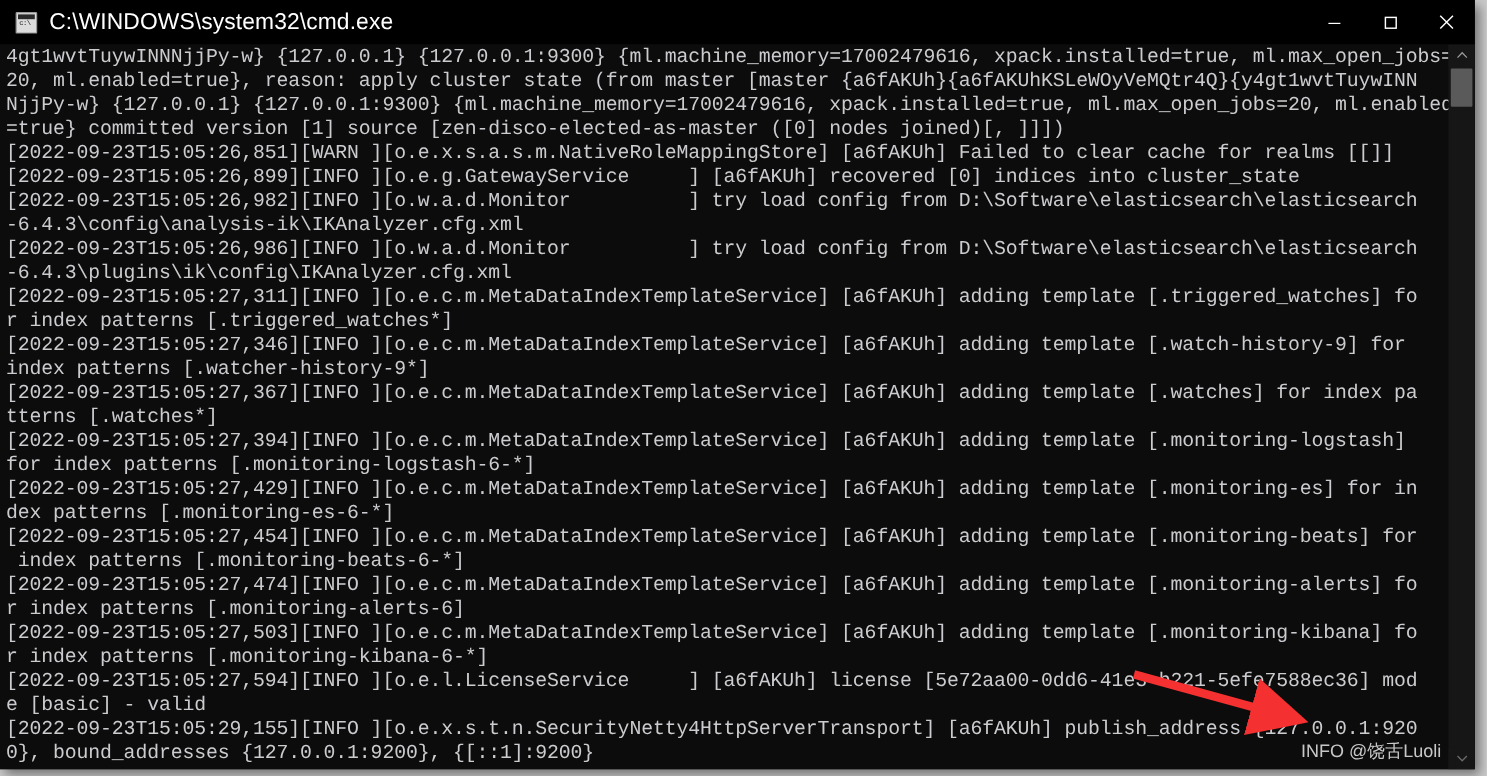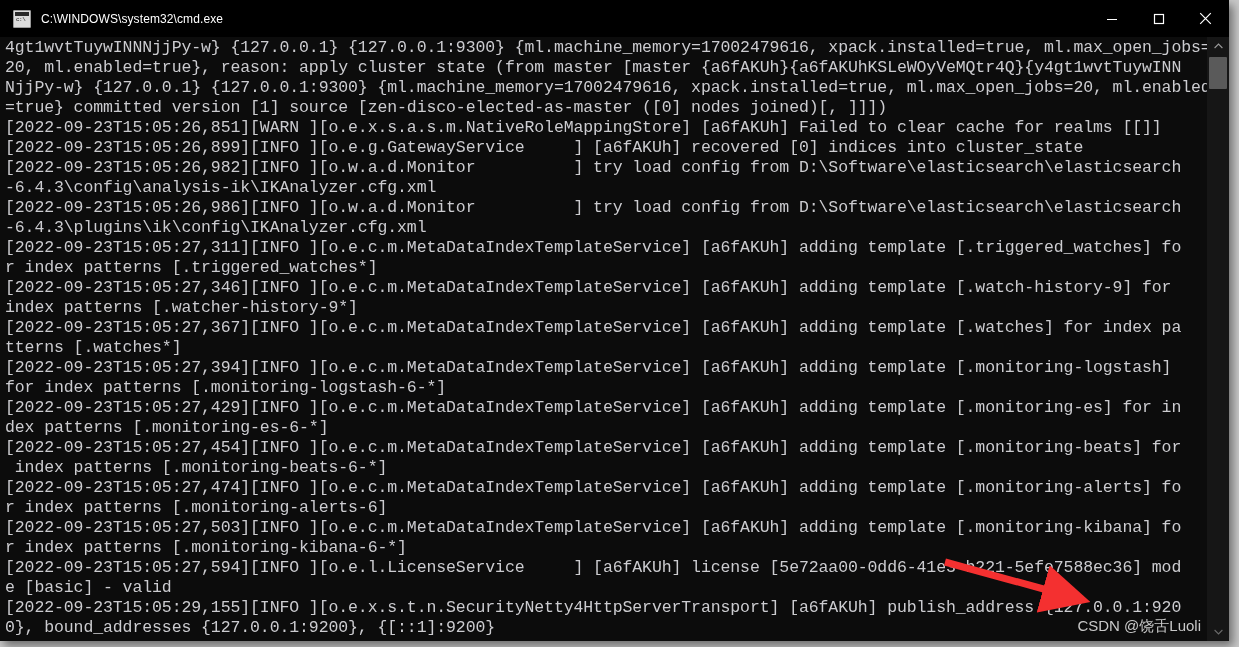--- a/index.html
+++ b/index.html
@@ -96,21 +96,21 @@
     left: 2px;
     top: 5px;
     font-family: "Liberation Mono", monospace;
     font-size: 6px;
     line-height: 7px;
     color: #1a1a1a;
     letter-spacing: -0.5px;
   }
   .title-text {
     color: #ffffff;
-    font-size: 12px;
+    font-size: 19px;
     font-family: "Liberation Sans", sans-serif;
     letter-spacing: .1px;
     white-space: nowrap;
   }
   .win-buttons {
     margin-left: auto;
     display: flex;
     height: 37px;
   }
   .win-btn {
@@ -247,17 +247,17 @@
           </svg>
         </div>
         <div class="sb-thumb"></div>
         <div class="sb-arrow bottom">
           <svg width="9" height="6" viewBox="0 0 9 6">
             <path d="M0.6 1 L4.5 5 L8.4 1" stroke="#6a6a6a" stroke-width="1.1" fill="none"></path>
           </svg>
         </div>
       </div>
 
-      <div class="watermark">CSDN @饶舌Luoli</div>
+      <div class="watermark">INFO @饶舌Luoli</div>
     </div>
 
   </div>
 </div>
 
 </body></html>

